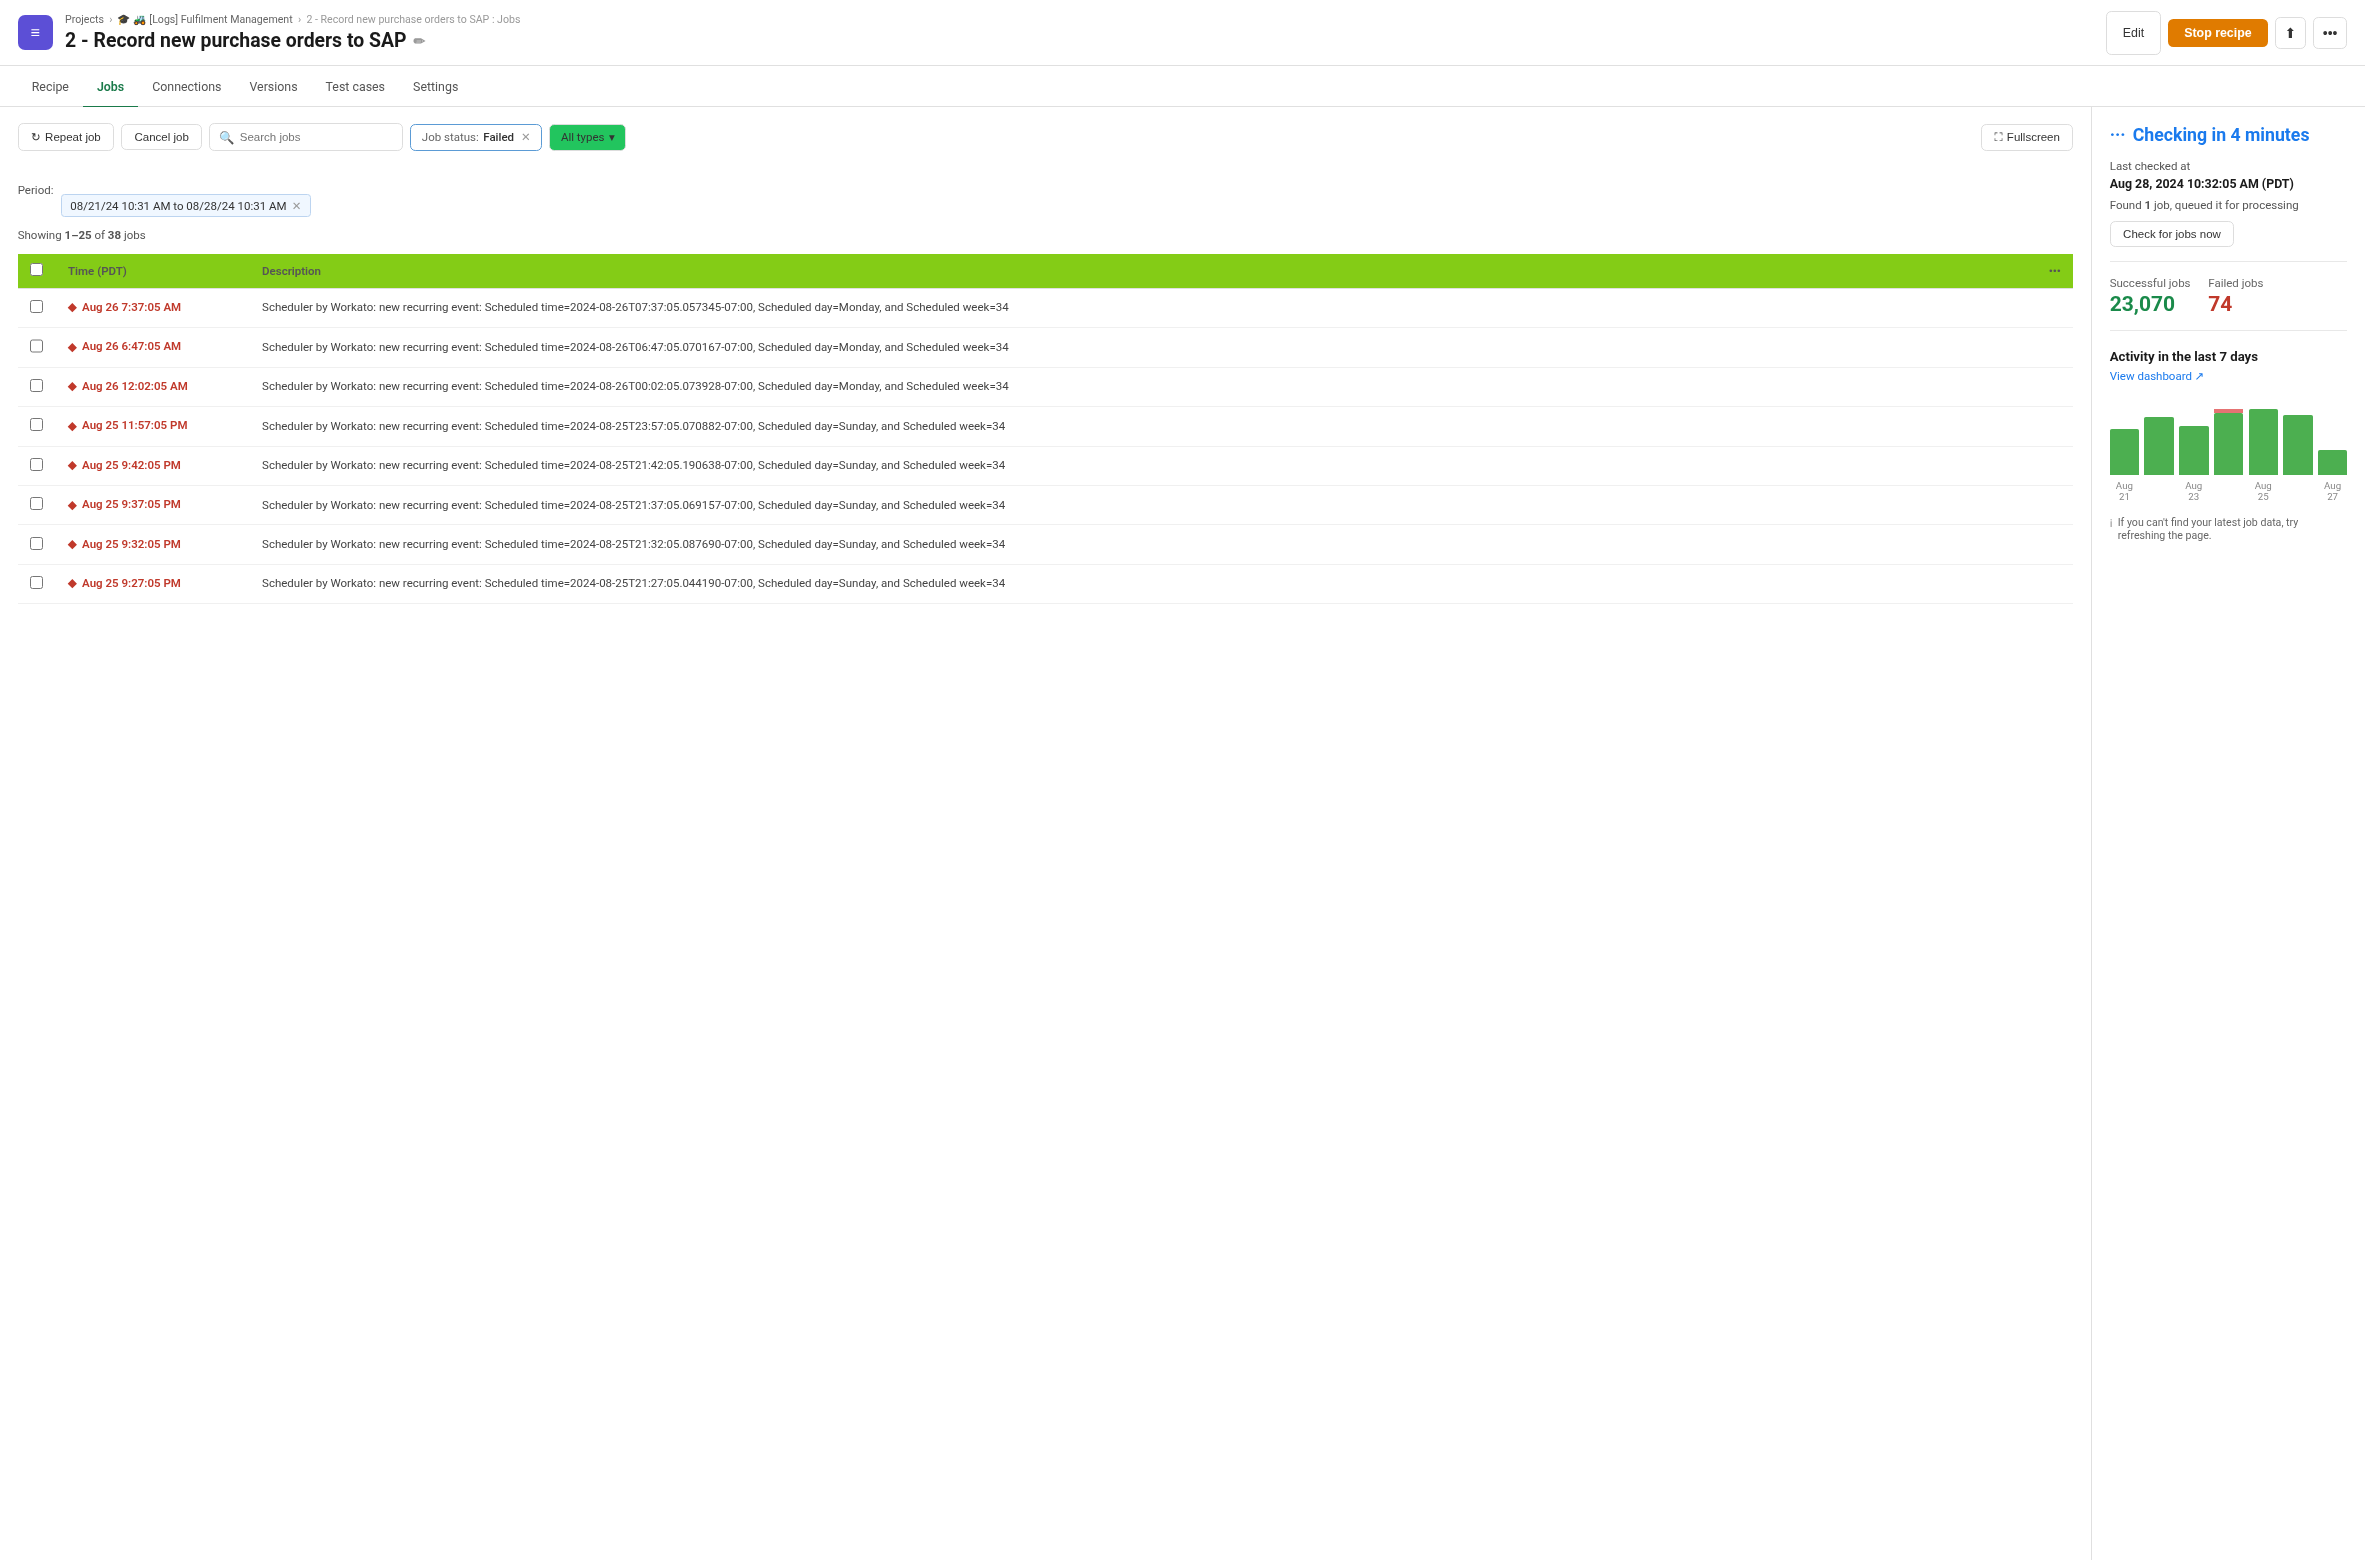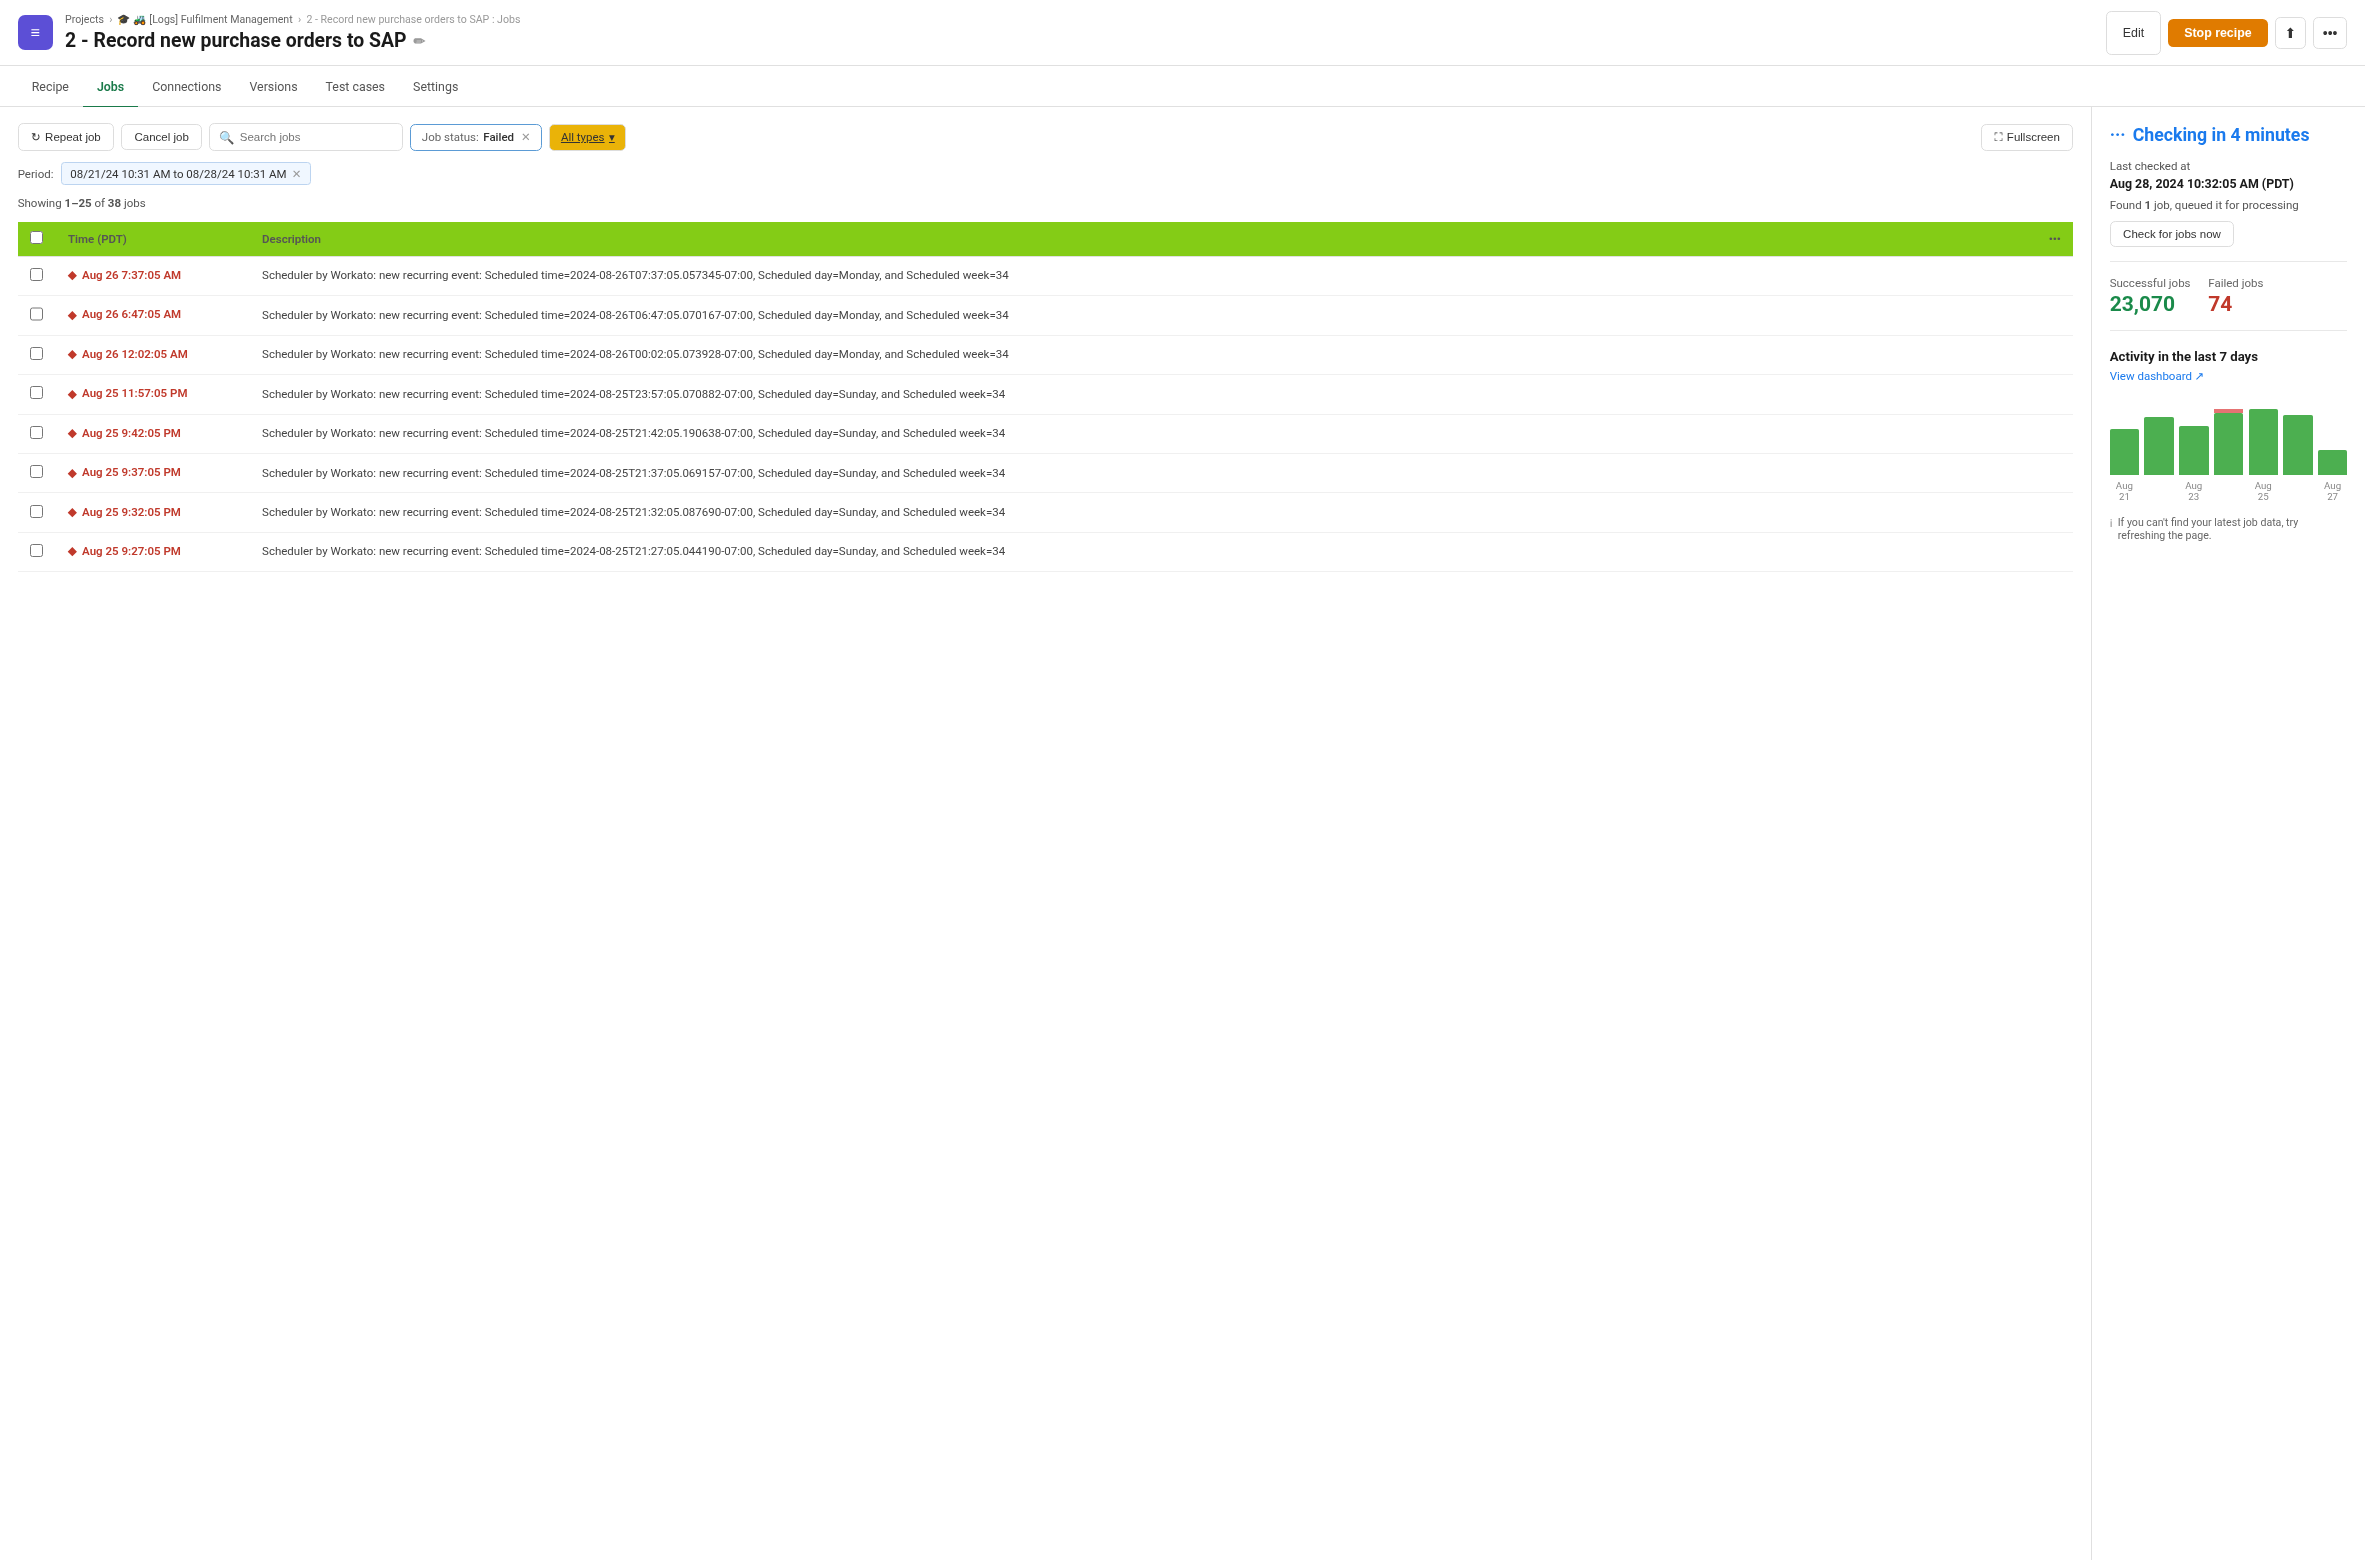--- a/index.html
+++ b/index.html
@@ -34,26 +34,26 @@
 
     
     .toolbar { display: flex; align-items: center; gap: 7px; margin-bottom: 10.6px; flex-wrap: wrap; }
     .btn-toolbar { padding: 6.2px 12.4px; border: 0.9px solid #ddd; border-radius: 5.3px; background: #fff; color: #333; cursor: pointer; font-size: 11.5px; display: flex; align-items: center; gap: 4.4px; }
     .search-box { display: flex; align-items: center; border: 0.9px solid #ddd; border-radius: 5.3px; padding: 5.3px 8.8px; background: #fff; gap: 5.3px; width: 194px; }
     .search-box input { border: none; outline: none; font-size: 11.5px; color: #333; width: 100%; }
     .filter-chip { display: flex; align-items: center; gap: 4.4px; padding: 5.3px 10.6px; border: 0.9px solid #5b9bd5; border-radius: 5.3px; background: #fff; font-size: 11.5px; color: #333; }
     .filter-chip .label { color: #666; }
     .filter-chip .value { color: #333; font-weight: 500; }
     .filter-chip .remove { color: #999; cursor: pointer; margin-left: 2.6px; }
-    .filter-dropdown { display: flex; gap: 4.4px; padding: 5.3px 10.6px; border: 0.9px solid #ddd; border-radius: 5.3px; background: #eab308; cursor: pointer; font-size: 11.5px; text-decoration: underline; }
+    .filter-dropdown { display: flex; gap: 4.4px; padding: 5.3px 10.6px; border: 0.9px solid #ddd; border-radius: 5.3px; background: #22c55e; cursor: pointer; font-size: 11.5px; }
     .btn-fullscreen { margin-left: auto; padding: 6.2px 12.4px; border: 0.9px solid #ddd; border-radius: 5.3px; background: #fff; color: #333; cursor: pointer; font-size: 11.5px; display: flex; align-items: center; gap: 4.4px; }
 
     
     .period-filter { display: flex; align-items: center; gap: 7px; margin-bottom: 10.6px; font-size: 11.5px; color: #555; }
-    .period-value { display: flex; align-items: center; gap: 5.3px; background: #f0f7ff; border: 0.9px solid #bcd4f0; border-radius: 3.5px; padding: 3.5px 8.8px; color: #333; font-size: 11.5px; }
+    .period-value { display: flex; align-items: center; gap: 5.3px; background: #f0f7ff; border: 0.9px solid #bcd4f0; border-radius: 3.5px; padding: 3.5px 8.8px; color: #333; font-size: 11.5px; margin-top: 32px; }
     .period-value .remove { color: #999; cursor: pointer; }
 
     
     .showing-text { font-size: 11.5px; color: #555; margin-bottom: 12.4px; }
     .showing-text strong { font-weight: 700; }
 
     
     .jobs-table { width: 100%; border-collapse: collapse; }
     .table-header { background: #84cc16; }
     .table-header th { padding: 8.8px 12.4px; text-align: left; font-size: 11.5px; font-weight: 600; color: #555; border-bottom: 0.9px solid #e0e0e0; }

